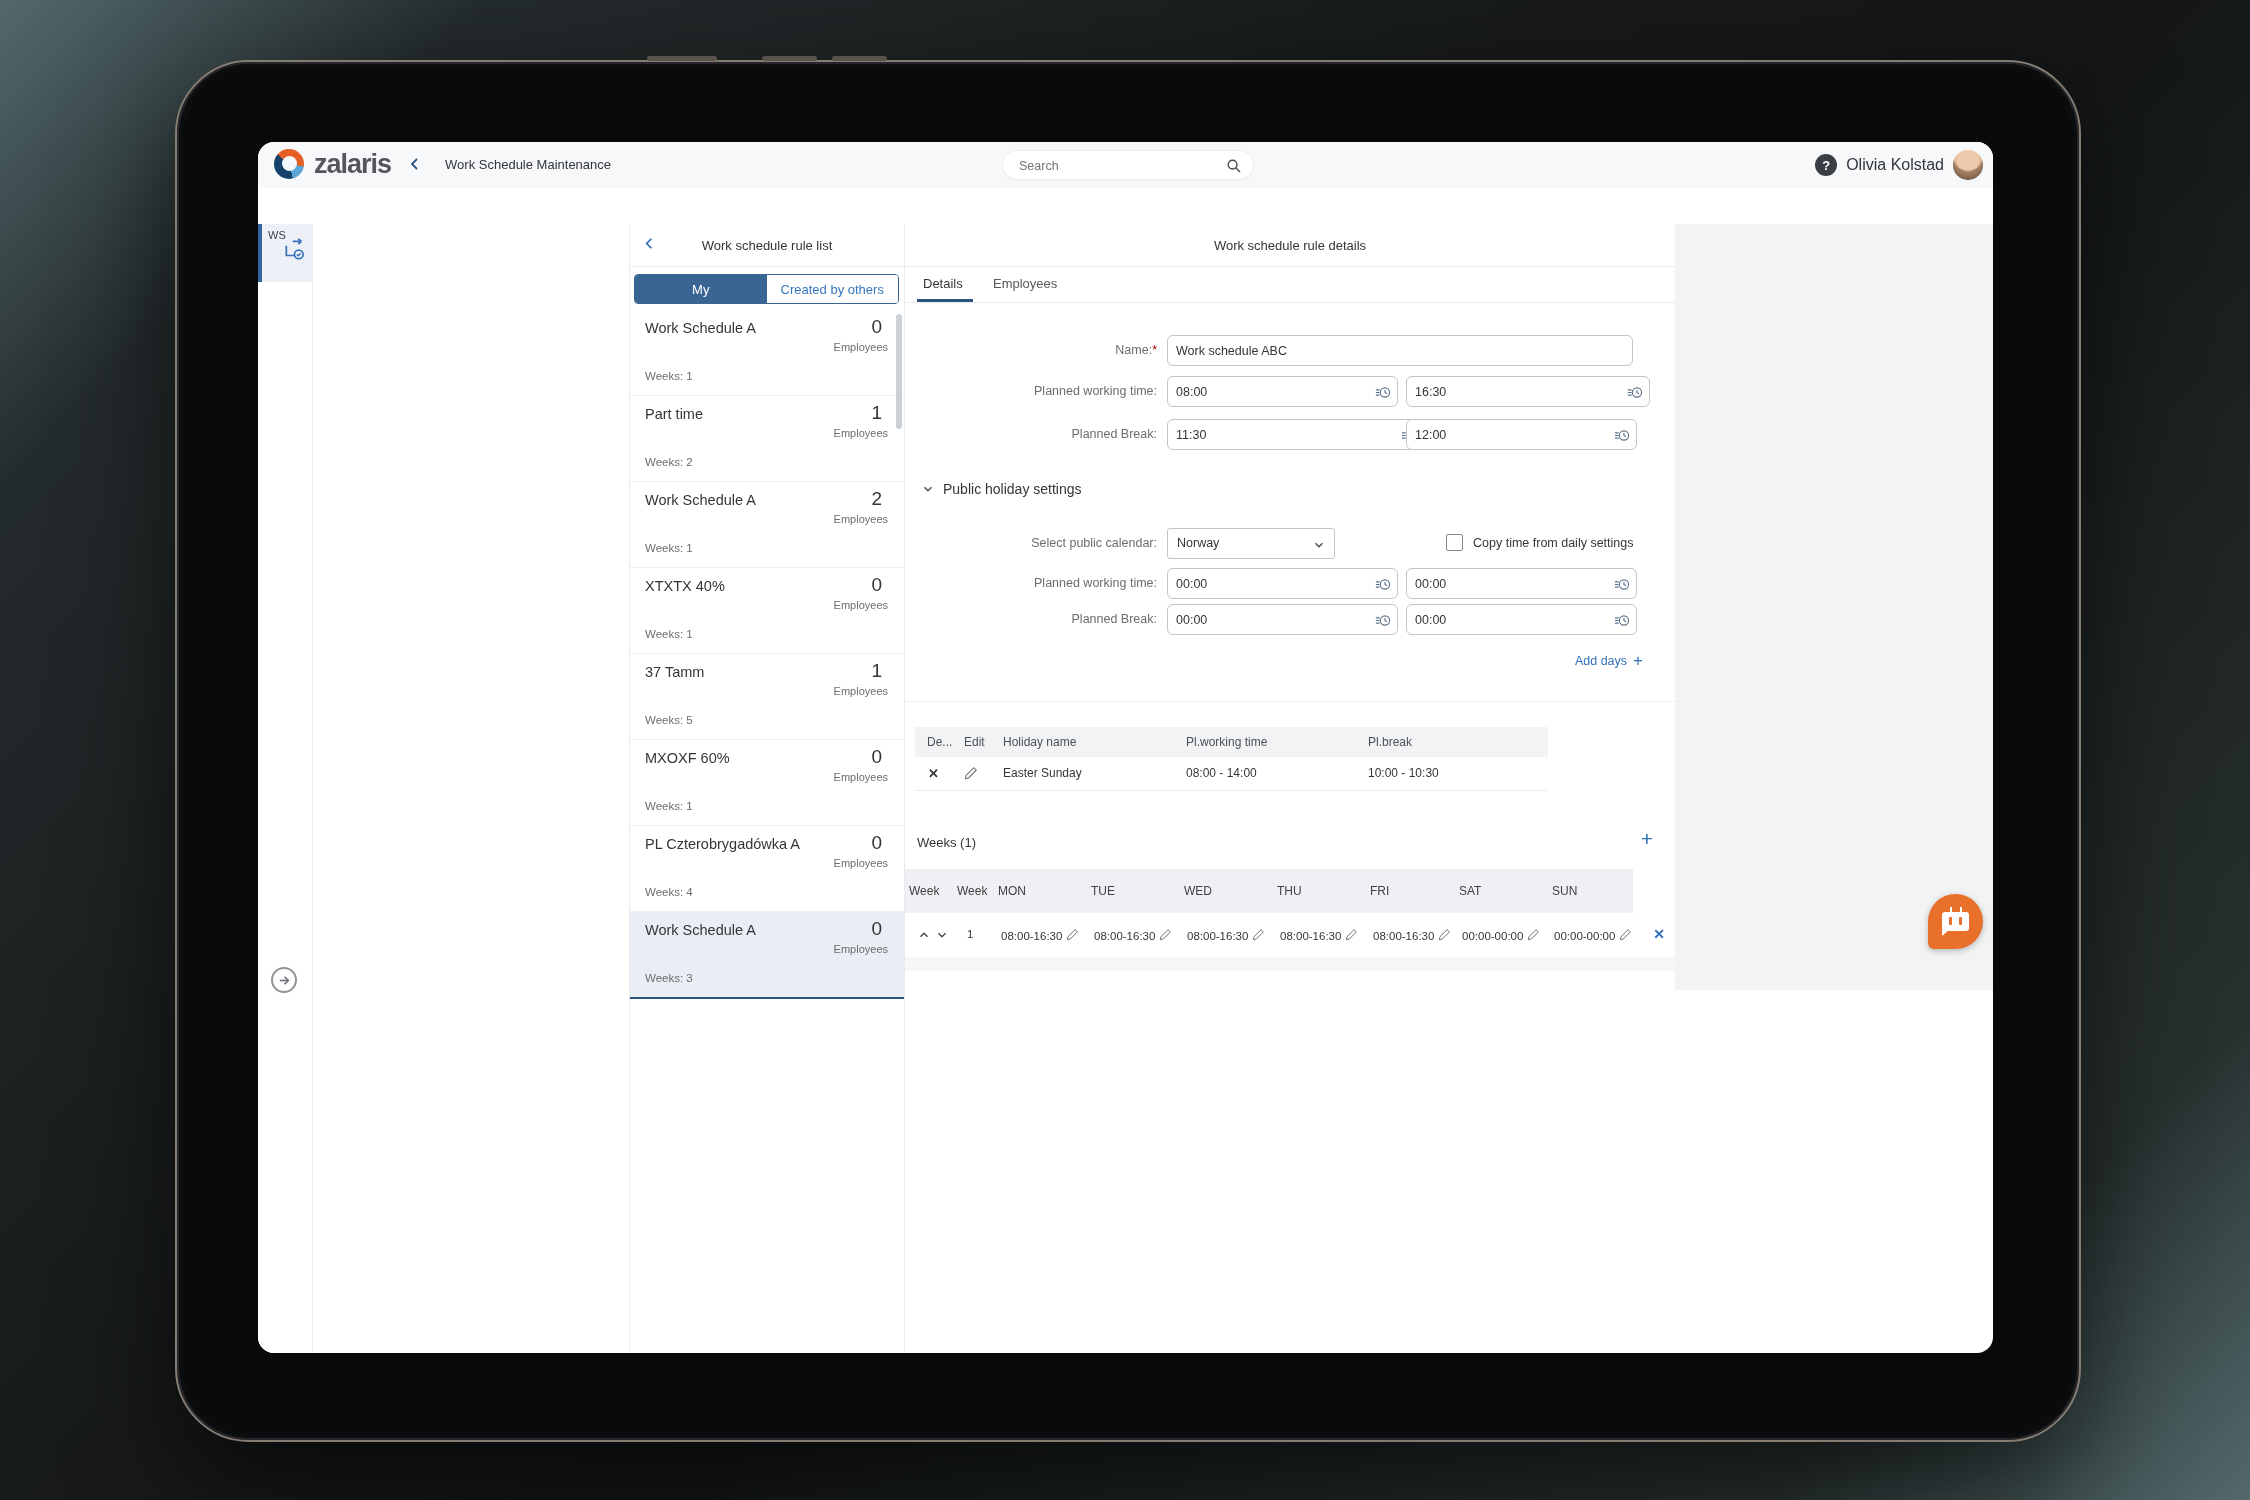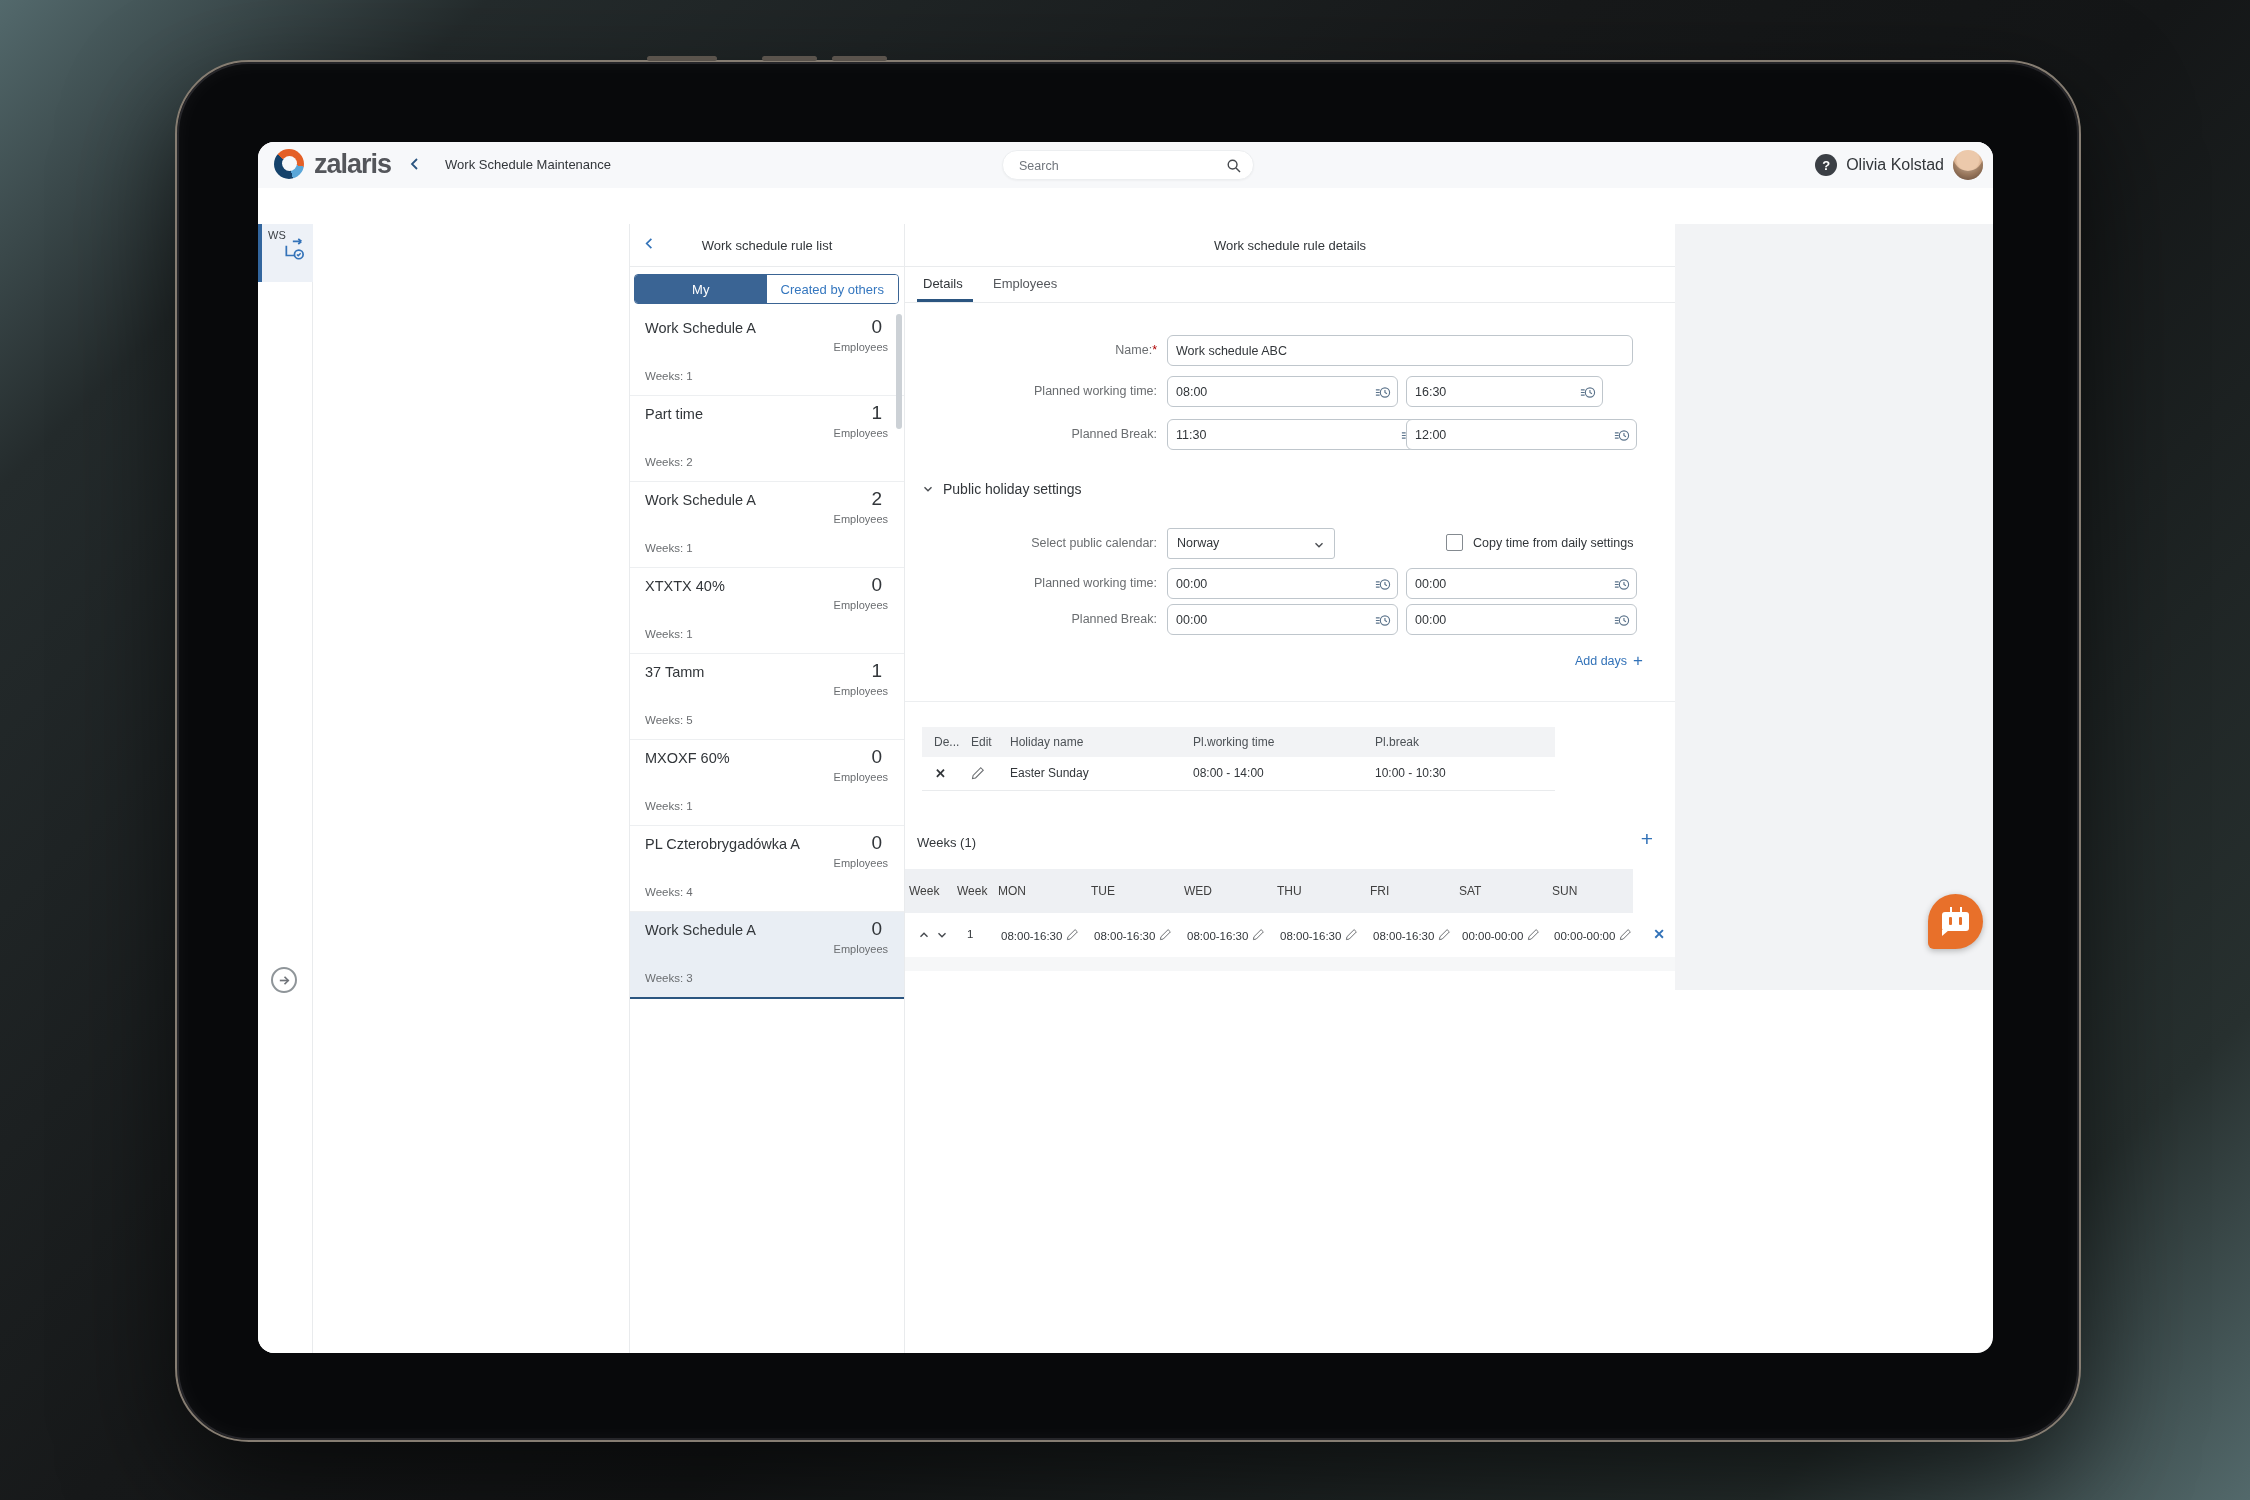--- a/index.html
+++ b/index.html
@@ -79,21 +79,21 @@
   .sec-head{left:16px;top:257px;display:flex;align-items:center;gap:8px;font-size:14px;color:#32363a}
   .sec-head svg{color:#4a4d52}
   .dd{left:262px;top:304px;width:168px;height:31px;border:1px solid #bfc6cc;border-radius:3px;box-sizing:border-box}
   .dd-val{position:absolute;left:9px;top:7px;font-size:12.5px;color:#32363a}
   .dd svg{position:absolute;right:8px;top:9px;color:#4a4d52}
   .chk{left:541px;top:310px;width:17px;height:17px;border:1px solid #848a90;border-radius:2px;background:#fff;box-sizing:border-box}
   .chk-label{left:568px;top:312px;font-size:12.5px;color:#32363a}
   .add-days{top:430px;right:32px;display:flex;align-items:center;gap:6px;color:#3272b8;font-size:12.5px}
   .add-plus{font-size:17px;line-height:12px}
   .divider{left:0;right:0;top:477px;border-top:1px solid #eceef0}
-  .h-table{left:17px;top:503px;width:633px}
+  .h-table{left:10px;top:503px;width:633px}
   .h-hdr{position:relative;height:30px;background:#f2f3f5;font-size:12px;color:#4c5156}
   .h-row{position:relative;height:33px;background:#fff;border-bottom:1px solid #e9ebed;font-size:12px;color:#32363a}
   .hc{position:absolute;top:8px}
   .hr{position:absolute;top:9px}
   .h-x{color:#32363a;font-size:13px;font-weight:700}
   .pencil-ic{color:#6a6d70}
   
   .w-title{left:12px;top:611px;font-size:13px;color:#32363a}
   .w-plus{right:22px;top:603px;color:#3272b8;font-size:21px;font-weight:400}
   .w-head{left:0;width:728px;top:645px;height:44px;background:#eef0f3;font-size:12px;color:#404040}
@@ -278,21 +278,21 @@
         <input value="Work schedule ABC" style="">
       </div>
 
       <div class="abs f-label" style="top:160px">Planned working time:</div>
       <div class="abs inp" style="left:262px;top:152px;width:231px">
         <input value="08:00" style="">
         <span class="clock"><svg width="17" height="17">
               <use href="#i-clock"></use>
             </svg></span>
       </div>
-      <div class="abs inp" style="left:501px;top:152px;width:197px">
+      <div class="abs inp" style="left:501px;top:152px;width:244px">
         <input value="16:30" style="">
         <span class="clock"><svg width="17" height="17">
               <use href="#i-clock"></use>
             </svg></span>
       </div>
 
       <div class="abs f-label" style="top:203px">Planned Break:</div>
       <div class="abs inp" style="left:262px;top:195px;width:257px">
         <input value="11:30" style="">
         <span class="clock"><svg width="17" height="17">

